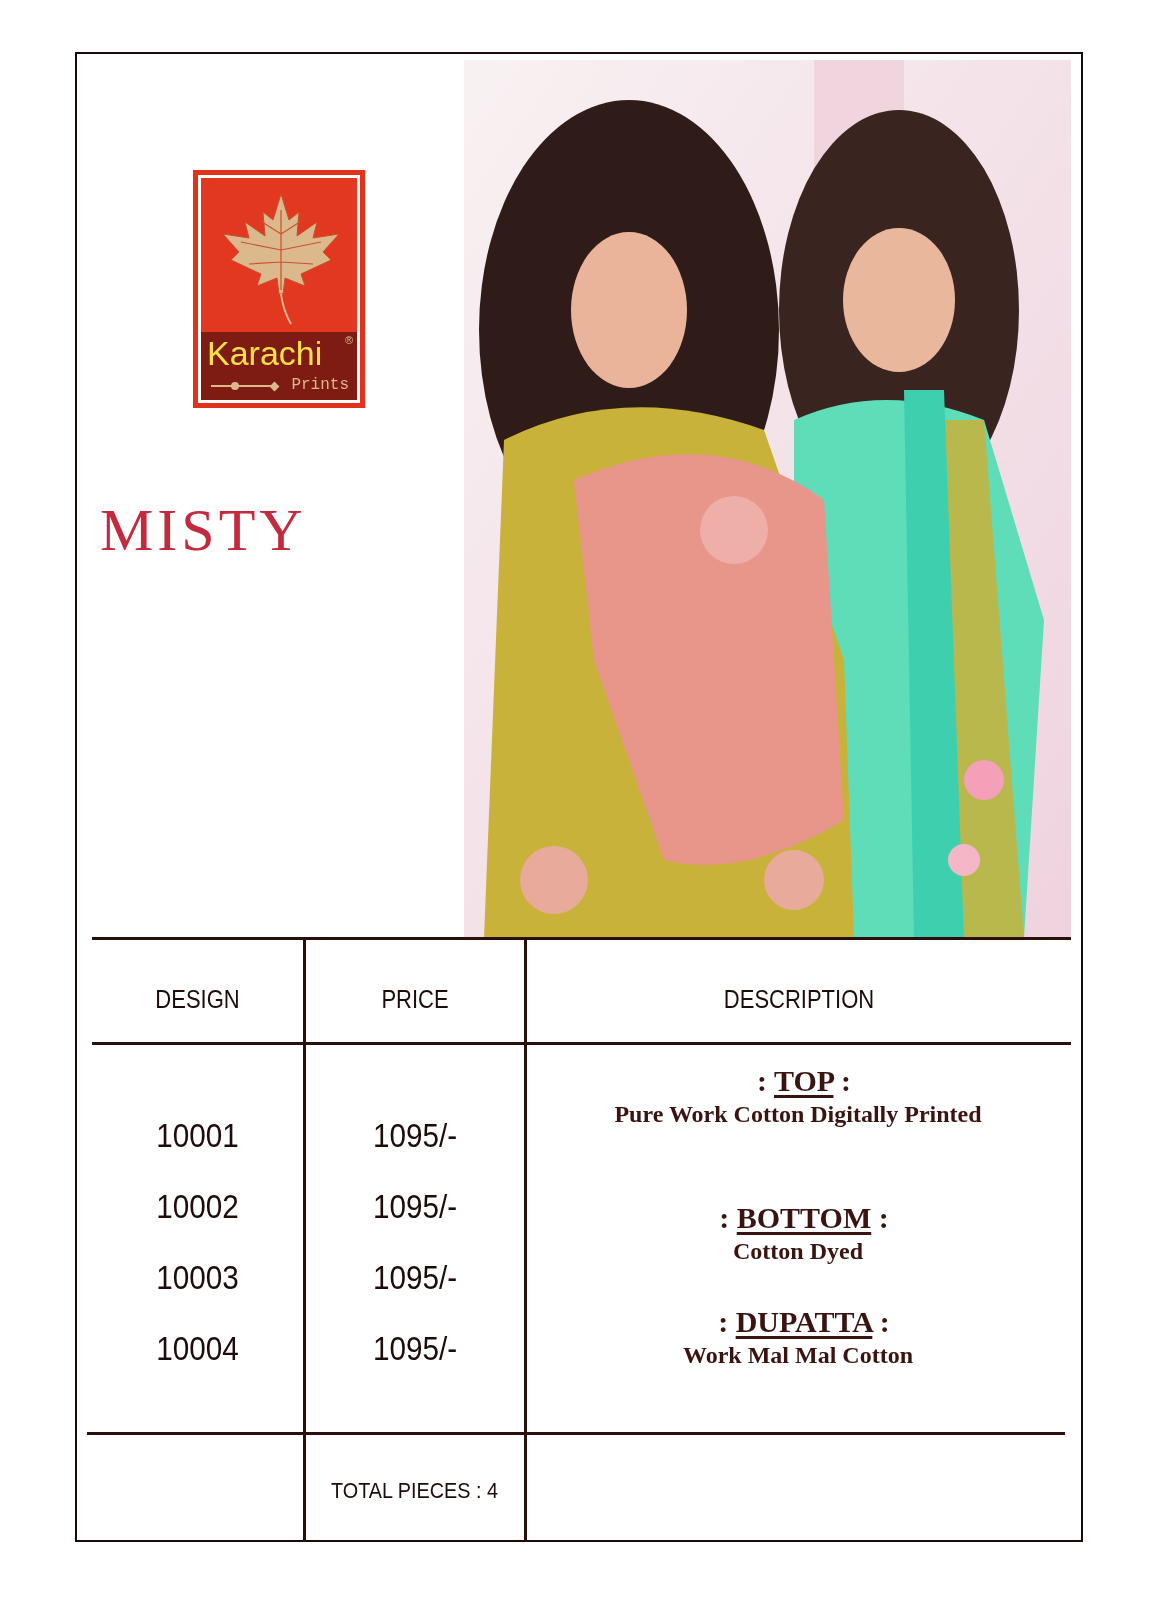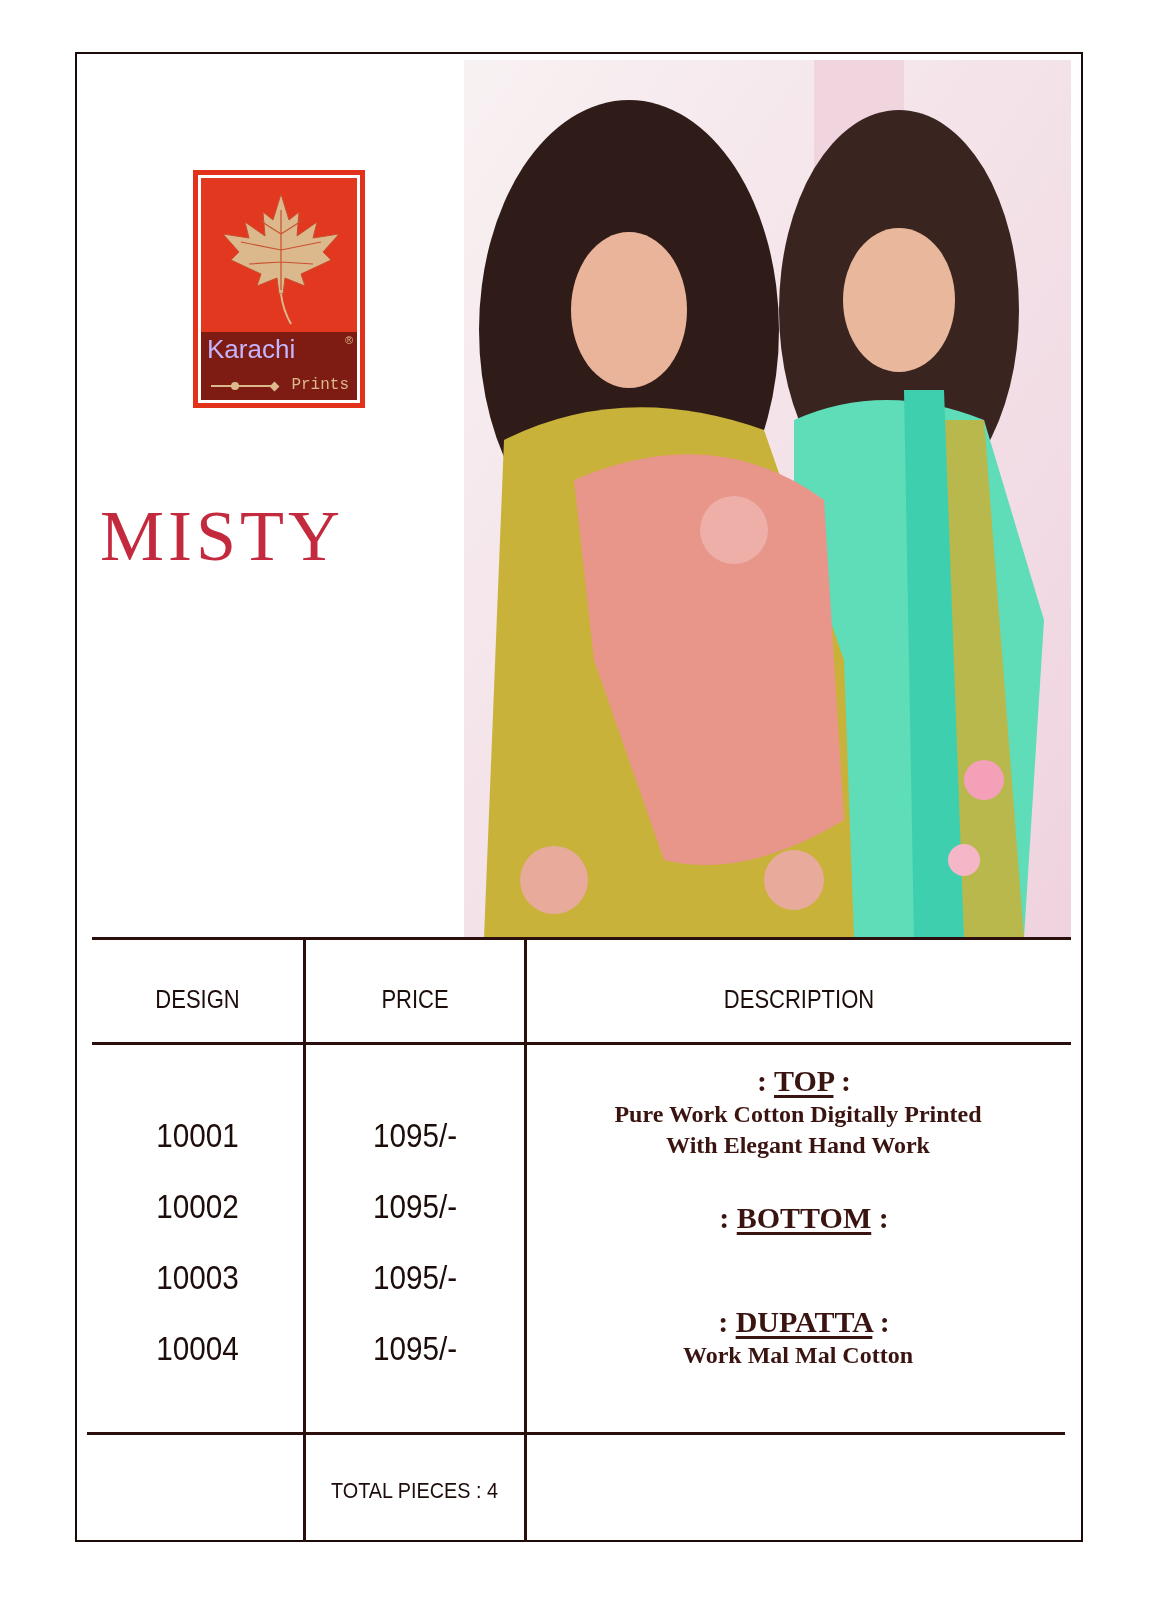--- a/index.html
+++ b/index.html
@@ -2,27 +2,27 @@
 <html><head>
 <meta charset="utf-8">
 <style>
   html, body { margin:0; padding:0; background:#ffffff; }
   body { width:1163px; height:1600px; position:relative; overflow:hidden; font-family:"Liberation Sans", sans-serif; }
   .frame { position:absolute; left:75px; top:52px; width:1008px; height:1490px; border:2px solid #1a0a08; box-sizing:border-box; }
   .logo { position:absolute; left:193px; top:170px; width:172px; height:238px; background:#e2321c; box-sizing:border-box; padding:5px; }
   .logo-inner { width:100%; height:100%; border:3px solid #ffffff; box-sizing:border-box; background:#e2381f; position:relative; overflow:hidden; }
   .logo-leaf { position:absolute; left:18px; top:12px; width:124px; height:140px; }
   .logo-band { position:absolute; left:0; right:0; bottom:0; height:68px; background:#7e1c14; }
-  .logo-name { position:absolute; left:6px; top:4px; font-family:"Liberation Sans", sans-serif; font-size:26px; color:#c4b5fd; letter-spacing:0px; line-height:1;text-align:center; }
+  .logo-name { position:absolute; left:6px; top:4px; font-family:"Liberation Sans", sans-serif; font-size:34px; color:#fde047; letter-spacing:0px; line-height:1;text-align:center; }
   .logo-reg { position:absolute; right:4px; top:2px; font-size:11px; color:#dcb98c; }
   .logo-prints { position:absolute; right:8px; bottom:6px; font-family:Liberation Mono, monospace; font-size:16px; color:#dcb98c; }
   .logo-line { position:absolute; left:10px; bottom:13px; width:62px; height:2px; background:#dcb98c; }
   .logo-dot { position:absolute; left:30px; bottom:10px; width:8px; height:8px; border-radius:50%; background:#dcb98c; }
   .logo-diamond { position:absolute; left:70px; bottom:10px; width:7px; height:7px; background:#dcb98c; transform:rotate(45deg); }
-  .title { position:absolute; left:100px; top:500px; font-family:"Liberation Serif", serif; font-size:72px; color:#c42a3e; letter-spacing:4px; line-height:1; }
+  .title { position:absolute; left:100px; top:500px; font-family:"Liberation Serif", serif; font-size:60px; color:#c42a3e; letter-spacing:4px; line-height:1; }
   .photo { position:absolute; left:464px; top:60px; width:607px; height:878px; overflow:hidden; background:linear-gradient(180deg,#f7eef0 0%,#f3dfe6 40%,#f0d6e0 100%); }
   .hline { position:absolute; height:3px; background:#2b0f0c; }
   .vline { position:absolute; width:3px; background:#2b0f0c; }
   .th { position:absolute; top:985px; font-size:25px; color:#1c0c0a; transform:scaleX(0.88); transform-origin:center; text-align:center; }
   .cell { position:absolute; font-size:33px; color:#1c0c0a; transform:scaleX(0.9); text-align:center; }
   .desc { position:absolute; left:528px; width:540px; text-align:center; font-family:"Liberation Serif", serif; font-weight:bold; color:#3a1410; }
   .desc .hd { font-size:30px; line-height:1.2;padding-left:12px; }
   .desc .hd u { text-decoration-thickness:3px; text-underline-offset:4px; }
   .desc .tx { font-size:24px; line-height:1.3; }
   .total { position:absolute; left:304px; width:221px; top:1478px; text-align:center; font-size:22px; color:#1c0c0a; transform:scaleX(0.9); }
@@ -98,23 +98,23 @@
 <div class="cell" style="left:92px; width:211px; top:1188px;">10002</div>
 <div class="cell" style="left:306px; width:218px; top:1188px;">1095/-</div>
 <div class="cell" style="left:92px; width:211px; top:1259px;">10003</div>
 <div class="cell" style="left:306px; width:218px; top:1259px;">1095/-</div>
 <div class="cell" style="left:92px; width:211px; top:1330px;">10004</div>
 <div class="cell" style="left:306px; width:218px; top:1330px;">1095/-</div>
 
 <div class="desc" style="top:1063px;">
   <div class="hd">: <u>TOP</u> :</div>
   <div class="tx">Pure Work Cotton Digitally Printed</div>
-  <div class="tx">With Elegant Hand Work</div>
 </div>
 <div class="desc" style="top:1200px;">
   <div class="hd">: <u>BOTTOM</u> :</div>
+  <div class="tx">Cotton Dyed</div>
 </div>
 <div class="desc" style="top:1304px;">
   <div class="hd">: <u>DUPATTA</u> :</div>
   <div class="tx">Work Mal Mal Cotton</div>
 </div>
 
 <div class="total">TOTAL PIECES : 4</div>
 
 </body></html>

